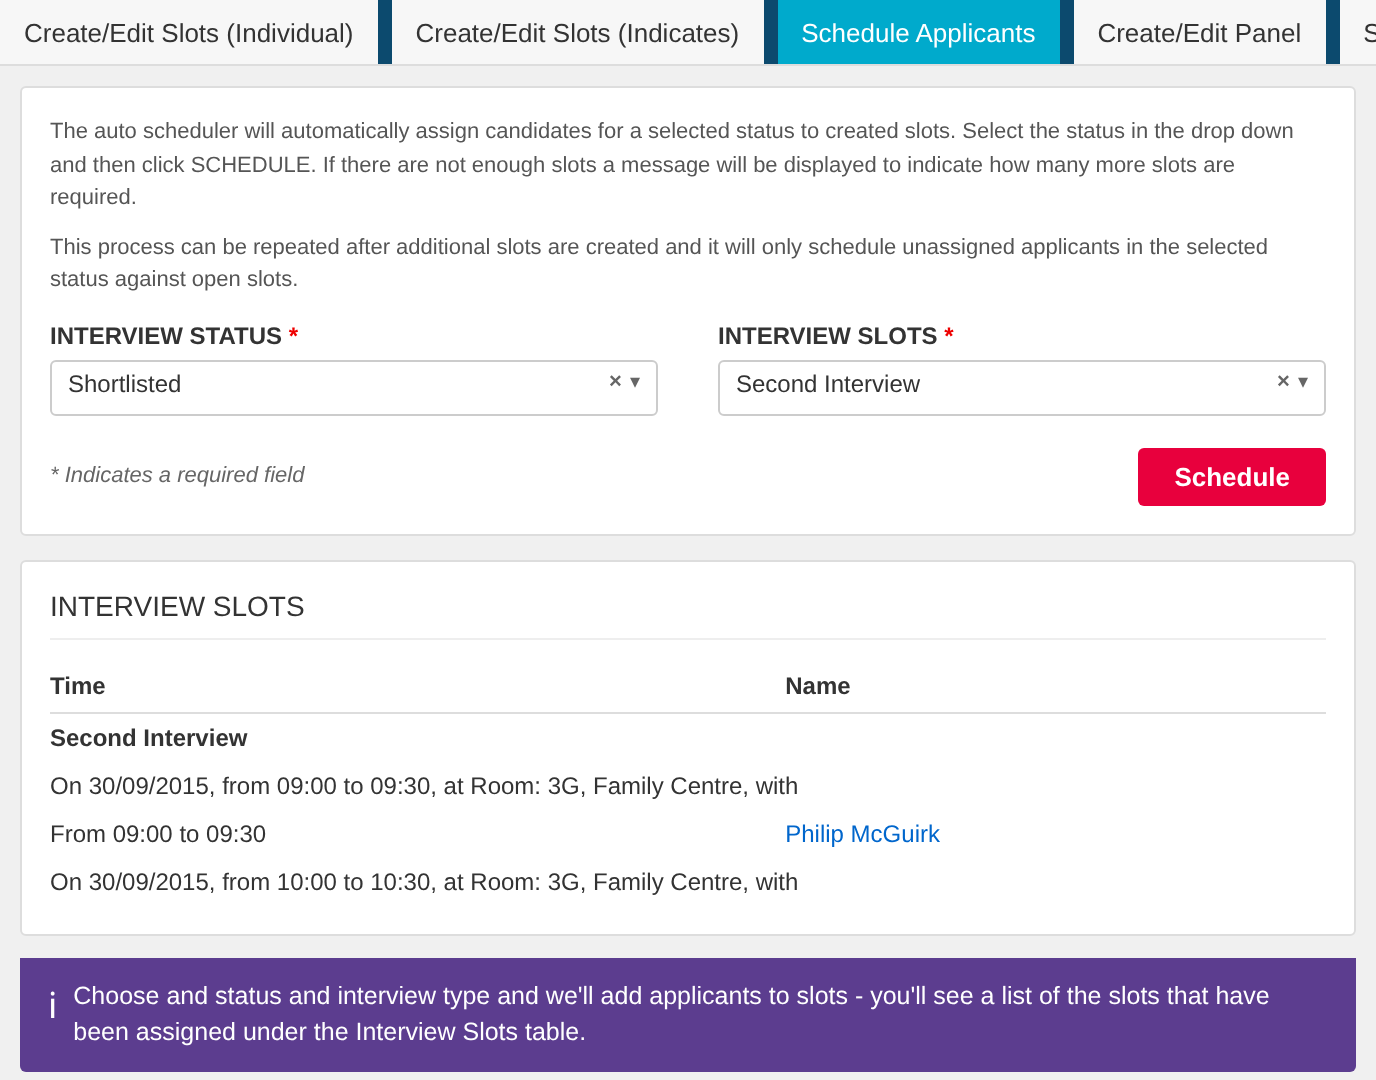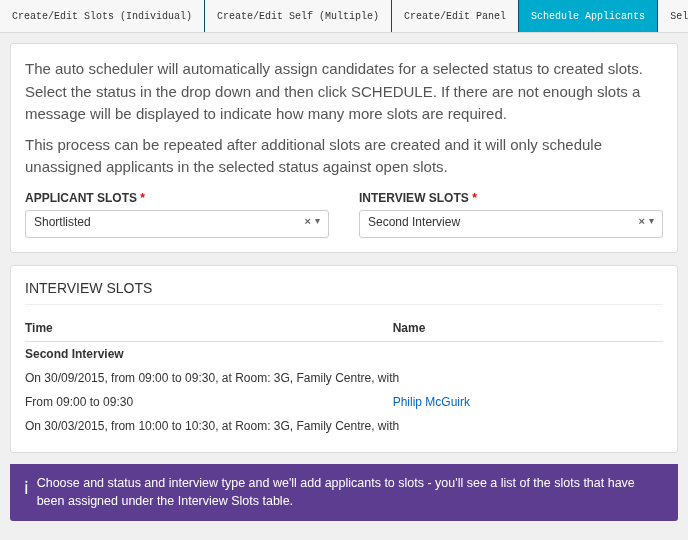--- a/index.html
+++ b/index.html
@@ -17,27 +17,26 @@
       background: #fff;
       border-bottom: 1px solid #ddd;
       align-items: stretch;
       height: 33px;
       overflow: hidden;
     }
     .top-bar-tab {
       padding: 0 12px;
       display: flex;
       align-items: center;
-      font-size: 10px;
-      border-right: 1px solid #0c4a6e;
+      font-size: 13px;
+      border-right: 7px solid #0c4a6e;
       cursor: pointer;
       white-space: nowrap;
       color: #333;
       background: #f7f7f7;
-      font-family: Liberation Mono, monospace;
     }
     .top-bar-tab.active {
       background: #00aacc;
       color: #fff;
     }
 
     
     .main {
       padding: 10px;
     }
@@ -45,21 +44,21 @@
     
     .card {
       background: #fff;
       border: 1px solid #ddd;
       border-radius: 3px;
       margin-bottom: 12px;
       padding: 14px;
     }
 
     .info-text {
-      font-size: 15px;
+      font-size: 11px;
       color: #555;
       line-height: 1.5;
       margin-bottom: 8px;
     }
 
     .form-row {
       display: flex;
       gap: 30px;
       margin-top: 12px;
     }
@@ -211,44 +210,44 @@
     }
   </style>
 </head>
 <body>
 
 <div class="top-bar">
   <div class="top-bar-tab">
     <span>Create/Edit Slots (Individual)</span>
   </div>
   <div class="top-bar-tab">
-    <span>Create/Edit Self (Multiple)</span>
+    <span>Create/Edit Slots (Indicates)</span>
+  </div>
+  <div class="top-bar-tab active">
+    <span>Schedule Applicants</span>
   </div>
   <div class="top-bar-tab">
     <span>Create/Edit Panel</span>
-  </div>
-  <div class="top-bar-tab active">
-    <span>Schedule Applicants</span>
   </div>
   <div class="top-bar-tab">
     <span>Self Service Slots</span>
   </div>
 
 </div>
 
 <div class="main">
 
   <div class="card">
     <p class="info-text">The auto scheduler will automatically assign candidates for a selected status to created slots. Select the status in the drop down and then click SCHEDULE. If there are not enough slots a message will be displayed to indicate how many more slots are required.</p>
     <p class="info-text">This process can be repeated after additional slots are created and it will only schedule unassigned applicants in the selected status against open slots.</p>
 
     <div class="form-row">
       <div class="form-group">
         <label class="form-label">
-          <span>APPLICANT SLOTS</span>
+          <span>INTERVIEW STATUS</span>
           <span class="required-star"> *</span>
         </label>
         <div class="select-box">
           <span class="select-value">Shortlisted</span>
           <span class="select-controls">
             <span class="select-x">×</span>
             <span class="select-arrow">▾</span>
           </span>
         </div>
       </div>
@@ -261,20 +260,24 @@
         <div class="select-box">
           <span class="select-value">Second Interview</span>
           <span class="select-controls">
             <span class="select-x">×</span>
             <span class="select-arrow">▾</span>
           </span>
         </div>
       </div>
     </div>
 
+    <div class="form-footer">
+      <span class="required-note">* Indicates a required field</span>
+      <button class="schedule-btn">Schedule</button>
+    </div>
   </div>
 
   <div class="card">
     <div class="section-title">INTERVIEW SLOTS</div>
 
     <table class="slots-table">
       <thead>
         <tr>
           <th>Time</th>
           <th>Name</th>
@@ -291,21 +294,21 @@
         </tr>
 
         <tr>
           <td>From 09:00 to 09:30</td>
           <td>
             <a class="slot-link" href="#">Philip McGuirk</a>
           </td>
         </tr>
 
         <tr>
-          <td colspan="2" class="slot-desc">On 30/03/2015, from 10:00 to 10:30, at Room: 3G, Family Centre, with</td>
+          <td colspan="2" class="slot-desc">On 30/09/2015, from 10:00 to 10:30, at Room: 3G, Family Centre, with</td>
         </tr>
 
       </tbody>
     </table>
   </div>
 
   <div class="info-bar">
     <span class="info-bar-icon">ℹ</span>
     <span>Choose and status and interview type and we'll add applicants to slots - you'll see a list of the slots that have been assigned under the Interview Slots table.</span>
   </div>

